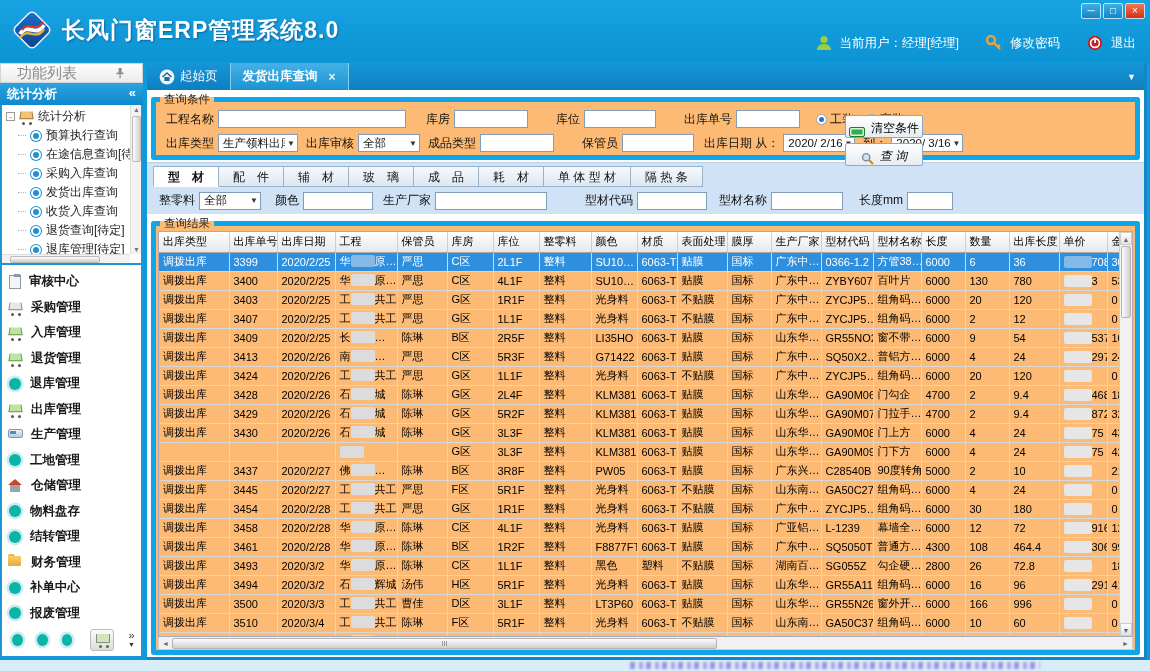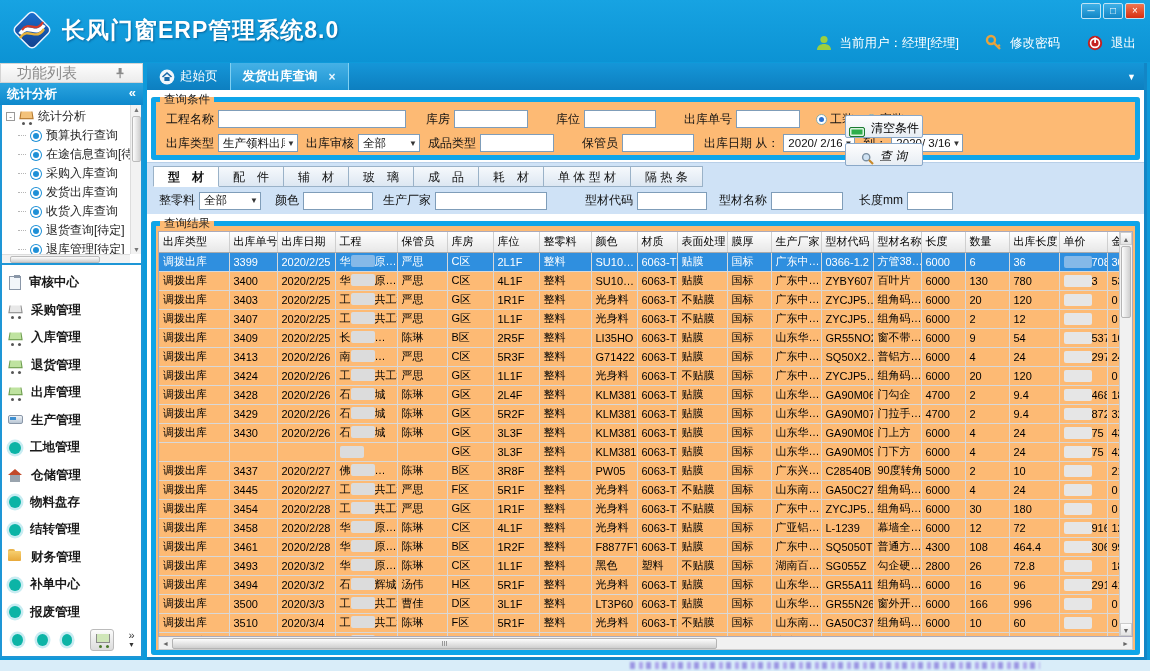--- a/index.html
+++ b/index.html
@@ -291,20 +291,24 @@
           </div>
           <div class="menu-item">
             <span class="mi-ico ico-cart green"></span>
             <span>入库管理</span>
           </div>
           <div class="menu-item">
             <span class="mi-ico ico-cart green"></span>
             <span>退货管理</span>
           </div>
           <div class="menu-item">
+            <span class="mi-ico ico-dot"></span>
+            <span>退库管理</span>
+          </div>
+          <div class="menu-item">
             <span class="mi-ico ico-cart green"></span>
             <span>出库管理</span>
           </div>
           <div class="menu-item">
             <span class="mi-ico ico-prod"></span>
             <span>生产管理</span>
           </div>
           <div class="menu-item">
             <span class="mi-ico ico-dot"></span>
             <span>工地管理</span>

